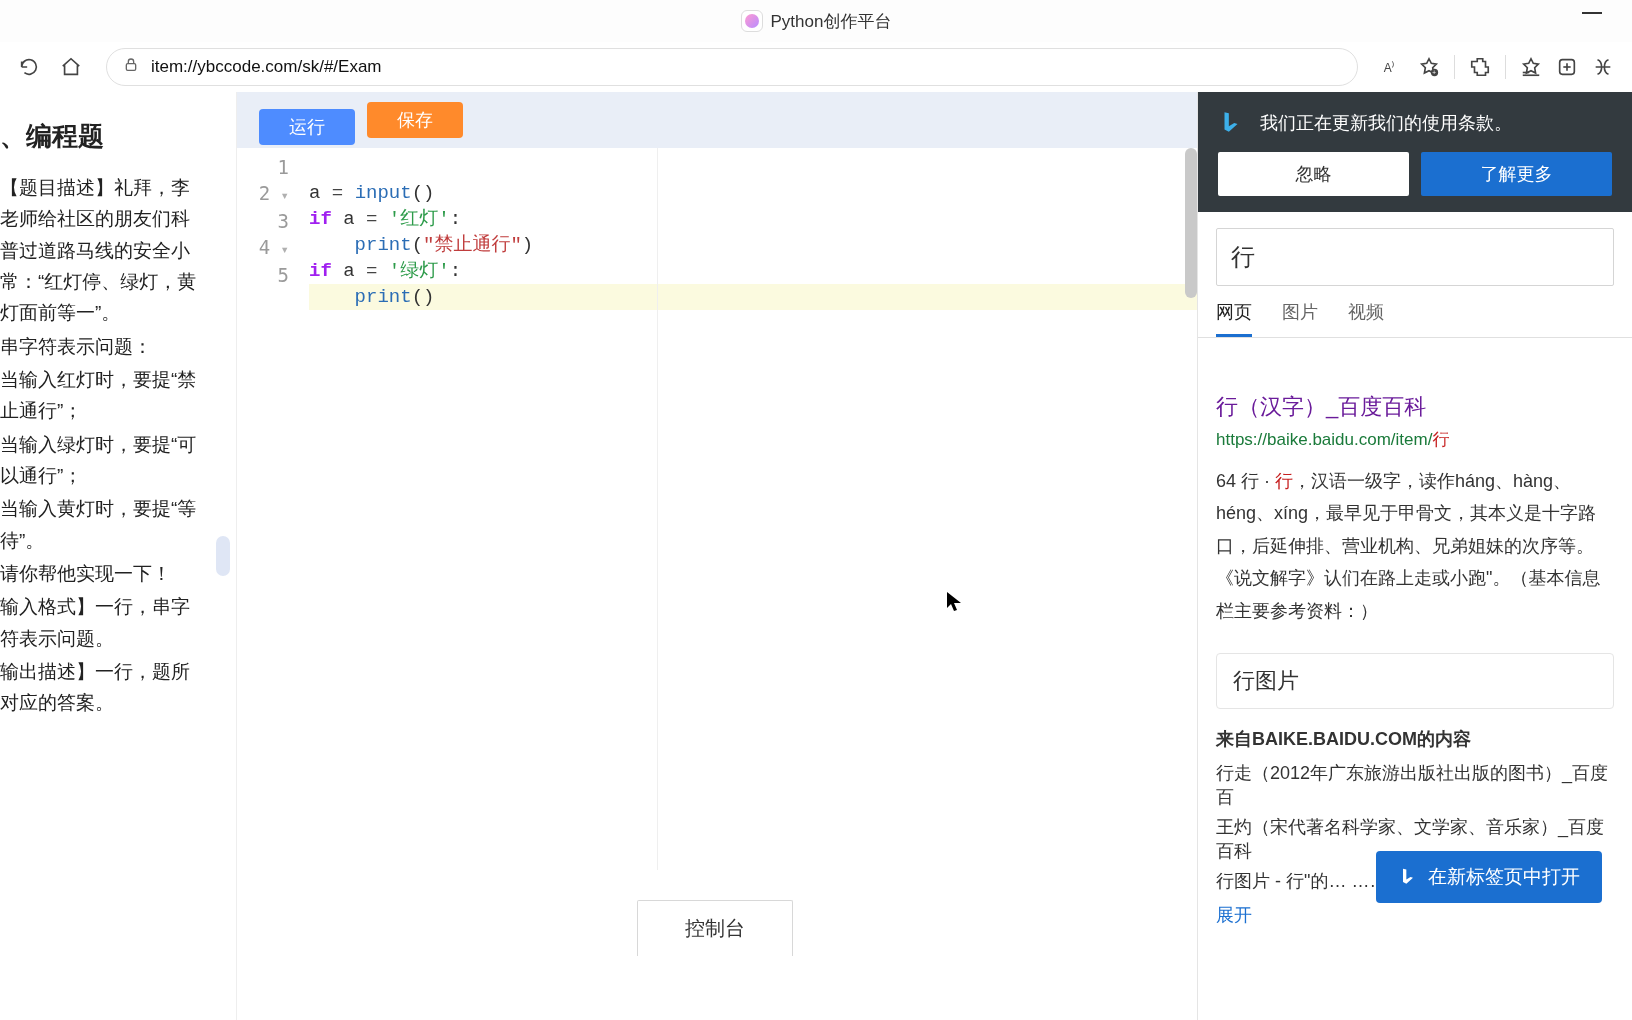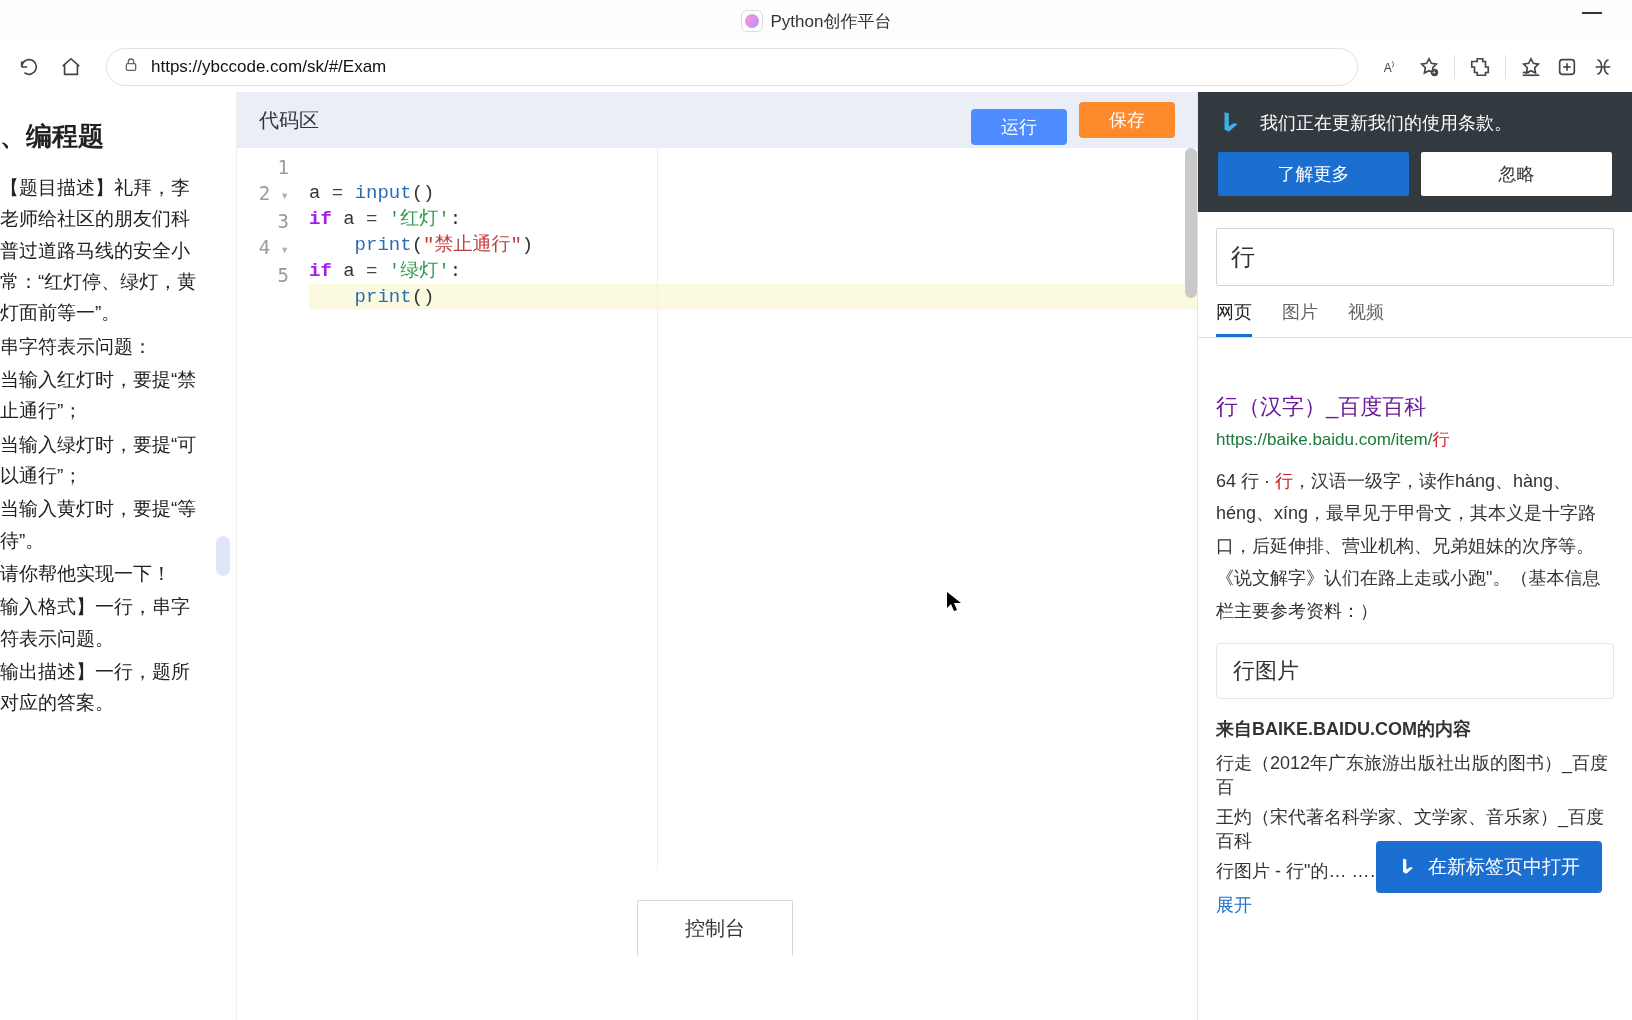--- a/index.html
+++ b/index.html
@@ -77,21 +77,21 @@
   .bing-tabs { display: flex; gap: 30px; padding: 14px 18px 0; font-size: 18px; border-bottom: 1px solid #e0e0e0; }
   .bing-tab { padding-bottom: 10px; color: #666; }
   .bing-tab.active { color: #222; border-bottom: 3px solid #1b6fd0; }
 
   .bing-results { padding: 18px 18px 0; font-size: 18px; color: #333; overflow: hidden; position: relative; }
   .res-title { color: #6a1b9a; font-size: 22px; margin-bottom: 6px; margin-top: 36px; }
   .res-url { color: #1a7a3a; font-size: 17px; margin-bottom: 14px; }
   .res-url .hl { color: #c62020; }
   .res-body { font-size: 18px; line-height: 1.8; color: #333; }
   .res-body .hl { color: #c62020; }
-  .res-card { border: 1px solid #e5e5e5; border-radius: 4px; padding: 12px 16px; margin: 16px 0 8px; font-size: 22px; color: #333; }
+  .res-card { border: 1px solid #e5e5e5; border-radius: 4px; padding: 12px 16px; margin: 26px 0 8px; font-size: 22px; color: #333; }
   .res-sub { font-size: 18px; font-weight: 600; margin: 18px 0 10px; }
   .res-link { font-size: 18px; margin: 6px 0; color: #333; }
   .res-expand { color: #1b6fd0; margin-top: 10px; }
 
   .open-new { position: absolute; right: 30px; bottom: 24px; background: #1b6fd0; color: #fff; border: none; border-radius: 4px; height: 52px; padding: 0 22px; font-size: 19px; display: flex; align-items: center; gap: 10px; }
   .open-new svg { width: 20px; height: 20px; fill: #fff; }
 
   .cursor-pointer { position: absolute; left: 947px; top: 500px; width: 14px; height: 20px; }
   .cursor-pointer svg { width: 14px; height: 20px; }
 </style>
@@ -117,21 +117,21 @@
         <path d="M3 11l9-8 9 8M5 10v10h14V10"></path>
       </svg>
   </div>
   <div class="urlbar">
     <span class="lock">
       <svg viewBox="0 0 24 24">
           <rect x="5" y="10" width="14" height="10" rx="2"></rect>
           <path d="M8 10V7a4 4 0 1 1 8 0v3"></path>
         </svg>
     </span>
-    <span class="url">https://ybccode.com/sk/#/Exam</span>
+    <span class="url">item://ybccode.com/sk/#/Exam</span>
   </div>
   <div class="right-icons">
     <div class="iconbtn">
         <svg viewBox="0 0 24 24">
           <text x="2" y="17" font-size="13" fill="#444" stroke="none">A⁾</text>
         </svg>
       </div>
     <div class="iconbtn">
         <svg viewBox="0 0 24 24">
           <path d="M12 3l2.5 5 5.5.8-4 4 1 5.7L12 16l-5 2.5 1-5.7-4-4 5.5-.8z"></path>
@@ -181,21 +181,20 @@
     <p>输入格式】一行，串字符表示问题。</p>
     <p>输出描述】一行，题所对应的答案。</p>
   </div>
 
   <div class="splitter">
       <div class="grip"></div>
     </div>
 
   <div class="center">
     <div class="code-header">
-      <span class="label">代码区</span>
       <button class="btn btn-run">运行</button>
       <button class="btn btn-save">保存</button>
     </div>
     <div class="editor-wrap">
       <div class="gutter">
         <div>1</div>
         <div><span>2</span><span class="fold"> ▾</span></div>
         <div>3</div>
         <div><span>4</span><span class="fold"> ▾</span></div>
         <div>5</div>
@@ -217,22 +216,22 @@
 
   <div class="right">
     <div class="bing-top">
       <div class="row1">
         <svg class="bing-logo" viewBox="0 0 24 24">
             <path fill="#3db0ea" d="M6 2l4 1v12l5-3 3 1-8 7-4-2z"></path>
           </svg>
         <span>我们正在更新我们的使用条款。</span>
       </div>
       <div class="bing-btns">
+        <button class="bbtn bbtn-ghost">忽略</button>
         <button class="bbtn bbtn-primary">了解更多</button>
-        <button class="bbtn bbtn-ghost">忽略</button>
       </div>
     </div>
 
     <div class="bing-search">
       <div class="bing-query">行</div>
     </div>
 
     <div class="bing-tabs">
       <div class="bing-tab active">网页</div>
       <div class="bing-tab">图片</div>

